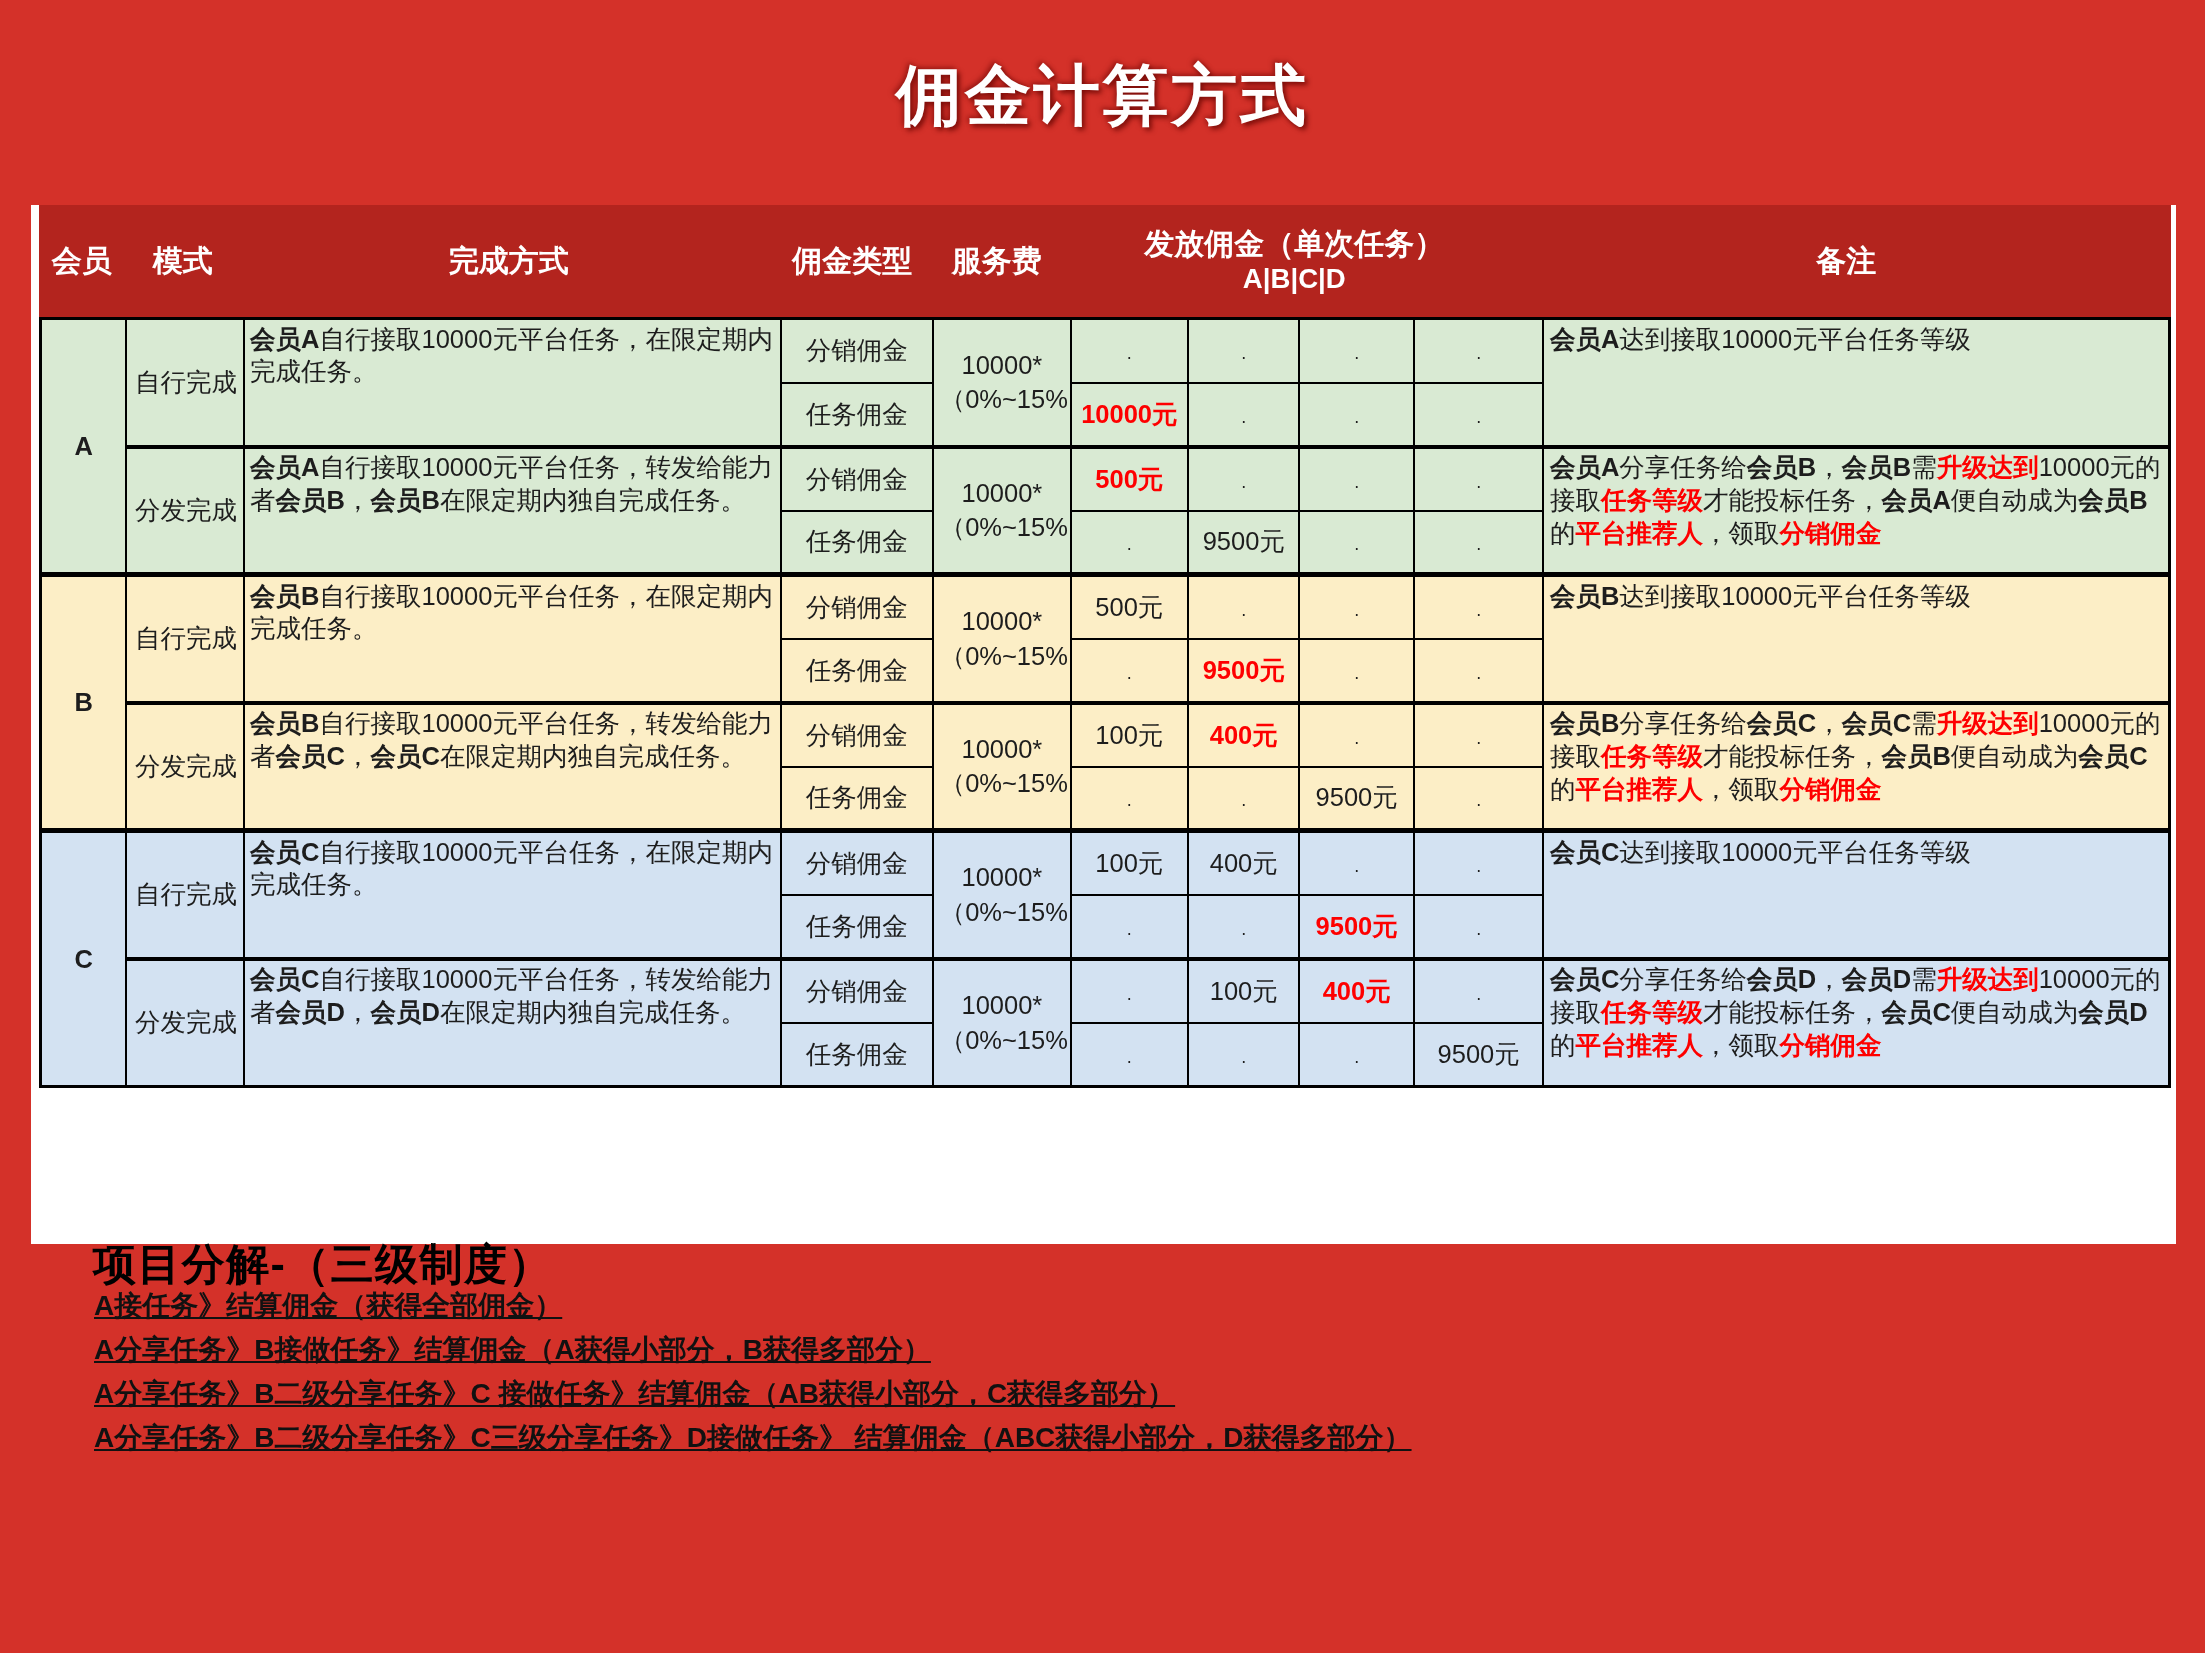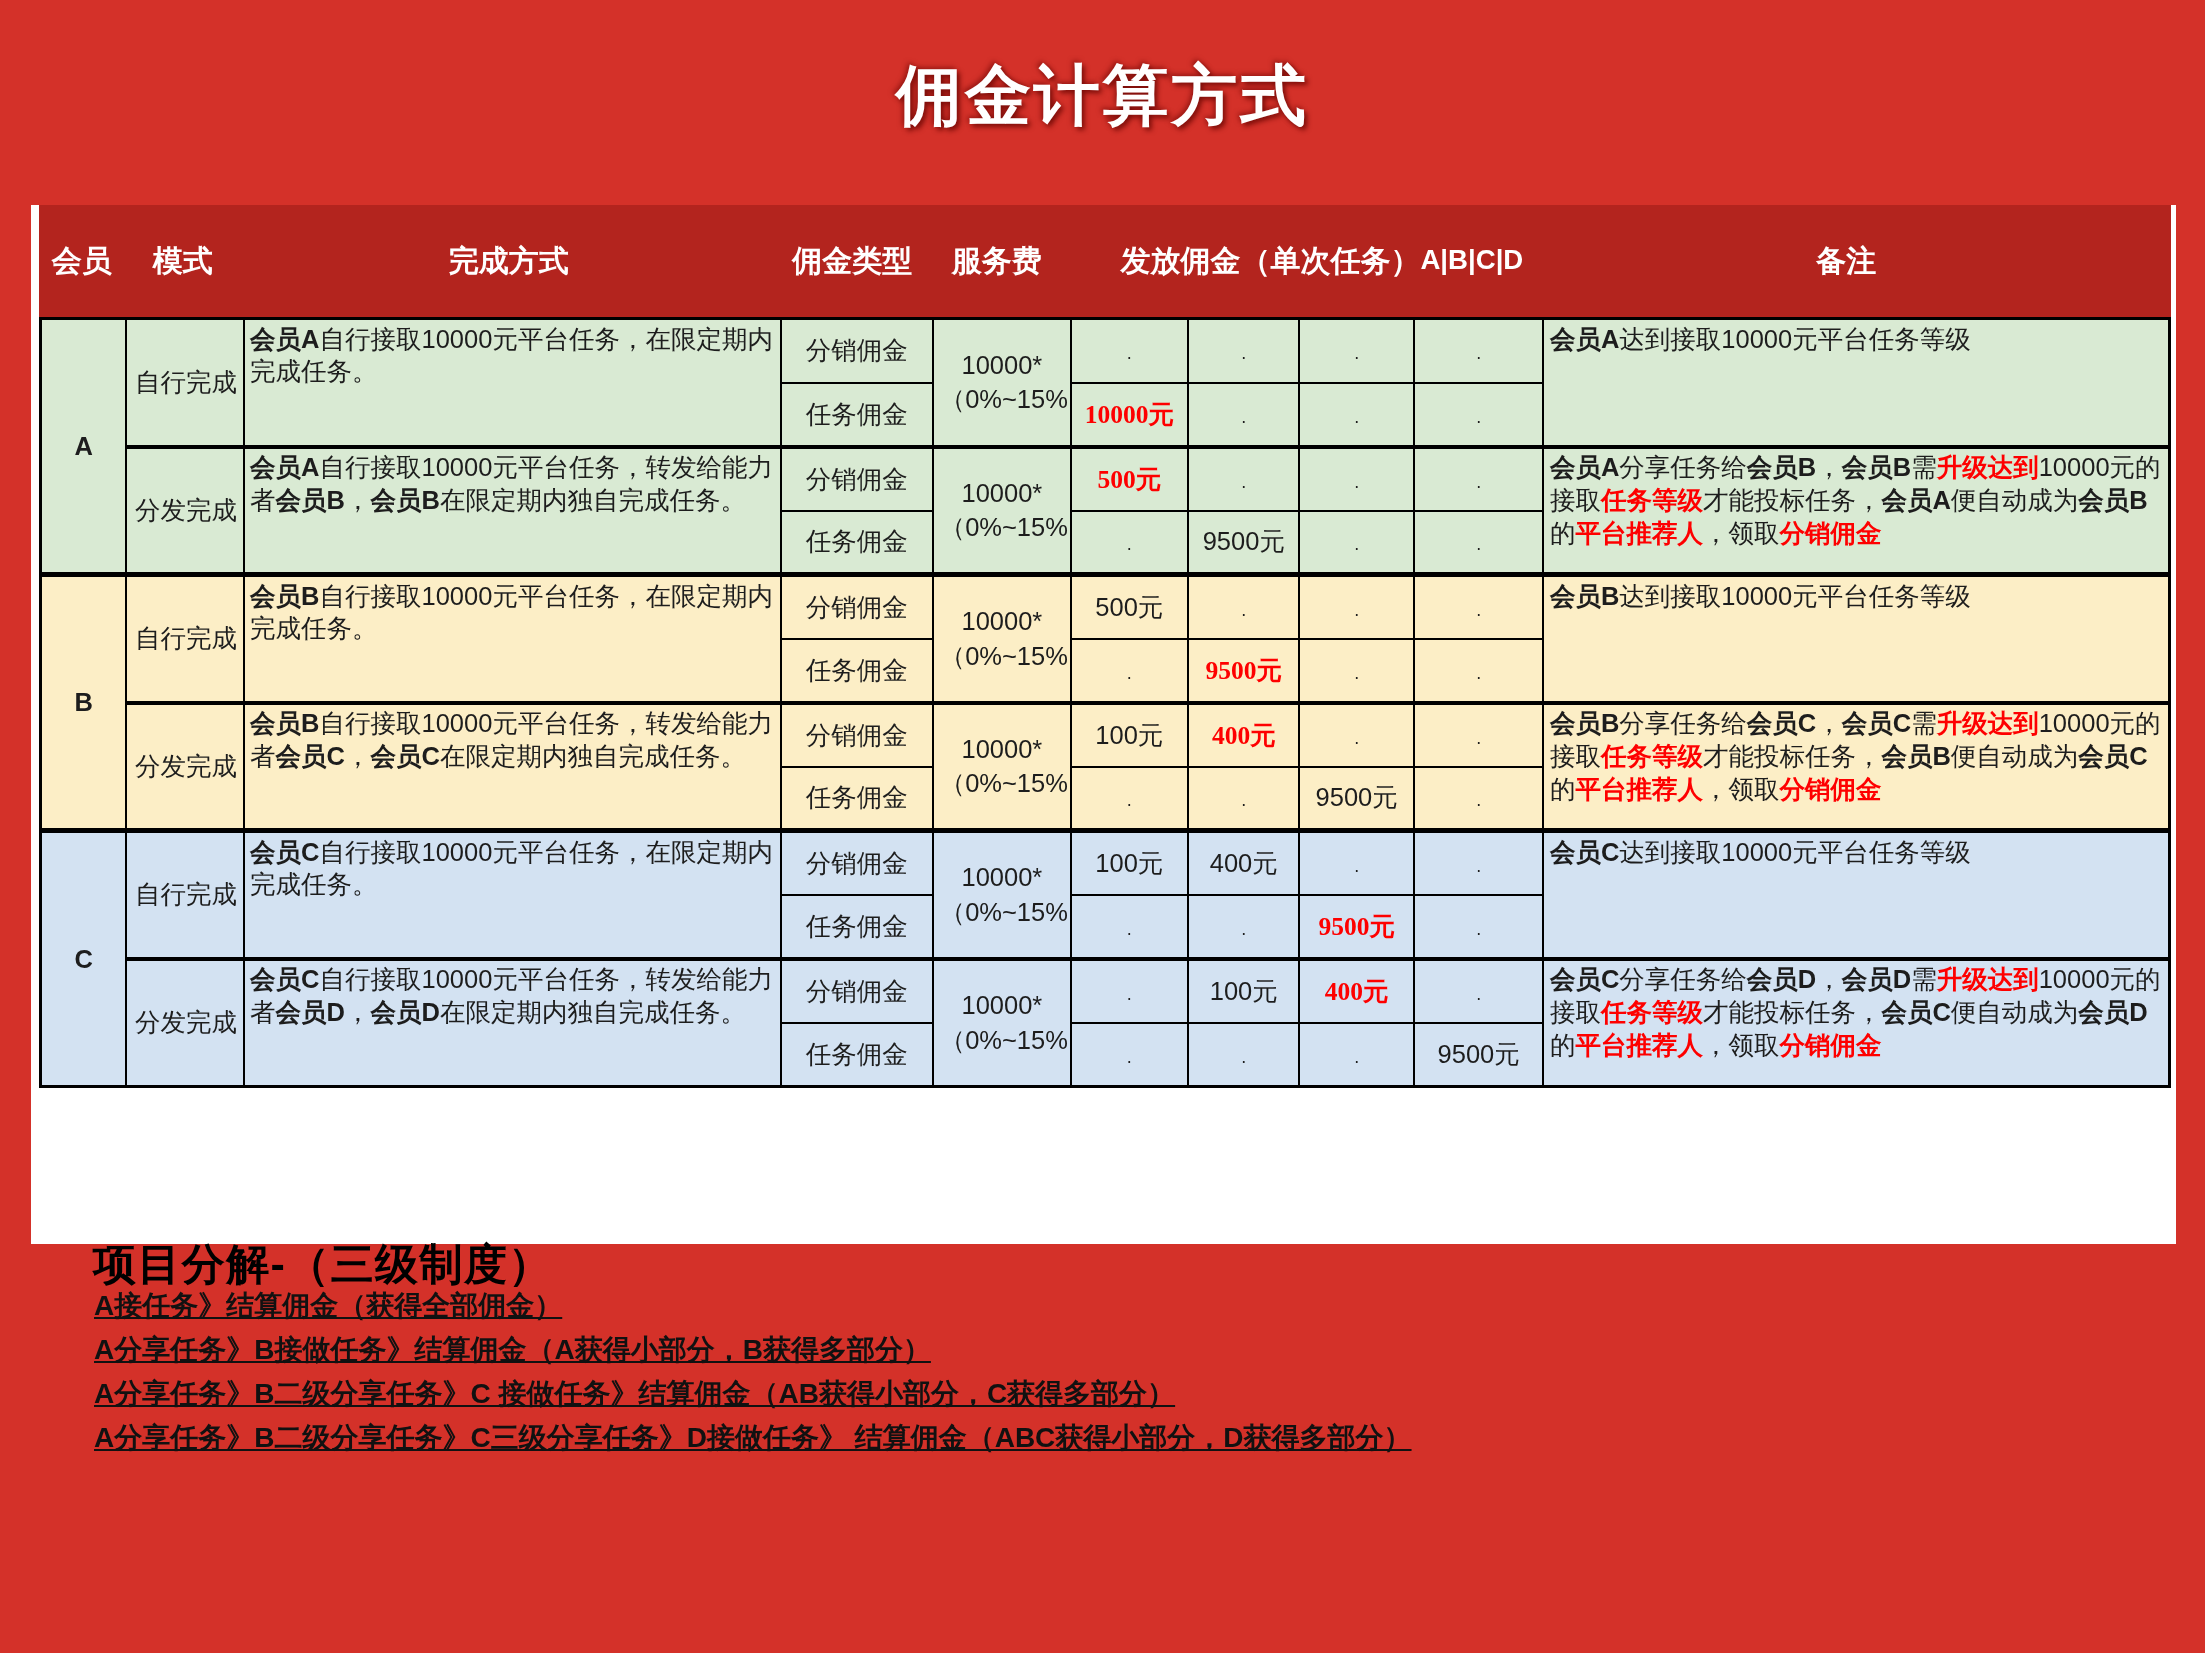--- a/index.html
+++ b/index.html
@@ -22,21 +22,21 @@
     background:#ffffff;
   }
   .header-band{
     position:absolute;left:8.3px;top:0;
     width:2132px;height:112px;
     background:var(--header_red,#b3241e);
     display:flex;align-items:center;
     color:#fff;font-weight:bold;font-size:30px;
   }
   .hc{flex:0 0 auto;text-align:center;}
-  .payout-head{display:flex;flex-direction:row;justify-content:flex-end;line-height:1.2;}
+  .payout-head{display:flex;flex-direction:column;justify-content:space-between;line-height:1.2;}
   .payout-sub{font-size:27.6px;}
   .grid{
     position:absolute;left:8.3px;top:112px;
     width:2132px;
     border-collapse:collapse;table-layout:fixed;
     border:3.4px solid #000;
   }
   .grid tr{height:64px;}
   .grid td{
     border:2.1px solid #000;
@@ -49,21 +49,21 @@
   .mode-sep td{border-top:4.1px solid #000;}
   .sec-sep td{border-top:5.5px solid #000;}
   .member-cell{text-align:center;vertical-align:middle;font-size:32px;font-weight:600;}
   .mode-cell{text-align:right;vertical-align:middle;padding-left:6.9px;font-family:Liberation Mono, monospace;}
   .desc-cell,.remark-cell{vertical-align:top;text-align:left;line-height:1.28;padding:4.1px 8.3px;}
   .type-cell{text-align:center;vertical-align:middle;}
   .fee-cell{text-align:center;vertical-align:middle;font-size:24px;line-height:1.35;color:#222;padding:0;}
   .val-cell{text-align:center;vertical-align:middle;padding:0;}
   .b{font-weight:bold;}
   .rb{font-weight:bold;color:var(--highlight_red,#fe0000);}
-  .red{font-weight:bold;color:var(--highlight_red,#fe0000);font-family:Liberation Serif, serif;}
+  .red{font-weight:bold;color:var(--highlight_red,#fe0000);}
   .dot{font-size:18px;}
   .footer-heading{
     position:absolute;left:62px;top:1031px;
     font-size:43px;font-weight:bold;color:#000;letter-spacing:1.4px;
   }
   .footer-lines{position:absolute;left:63px;top:1079px;}
   .footer-line{font-size:28px;font-weight:600;color:#111;line-height:44px;white-space:nowrap;text-decoration:underline;}
 </style>
 </head>
 <body>

